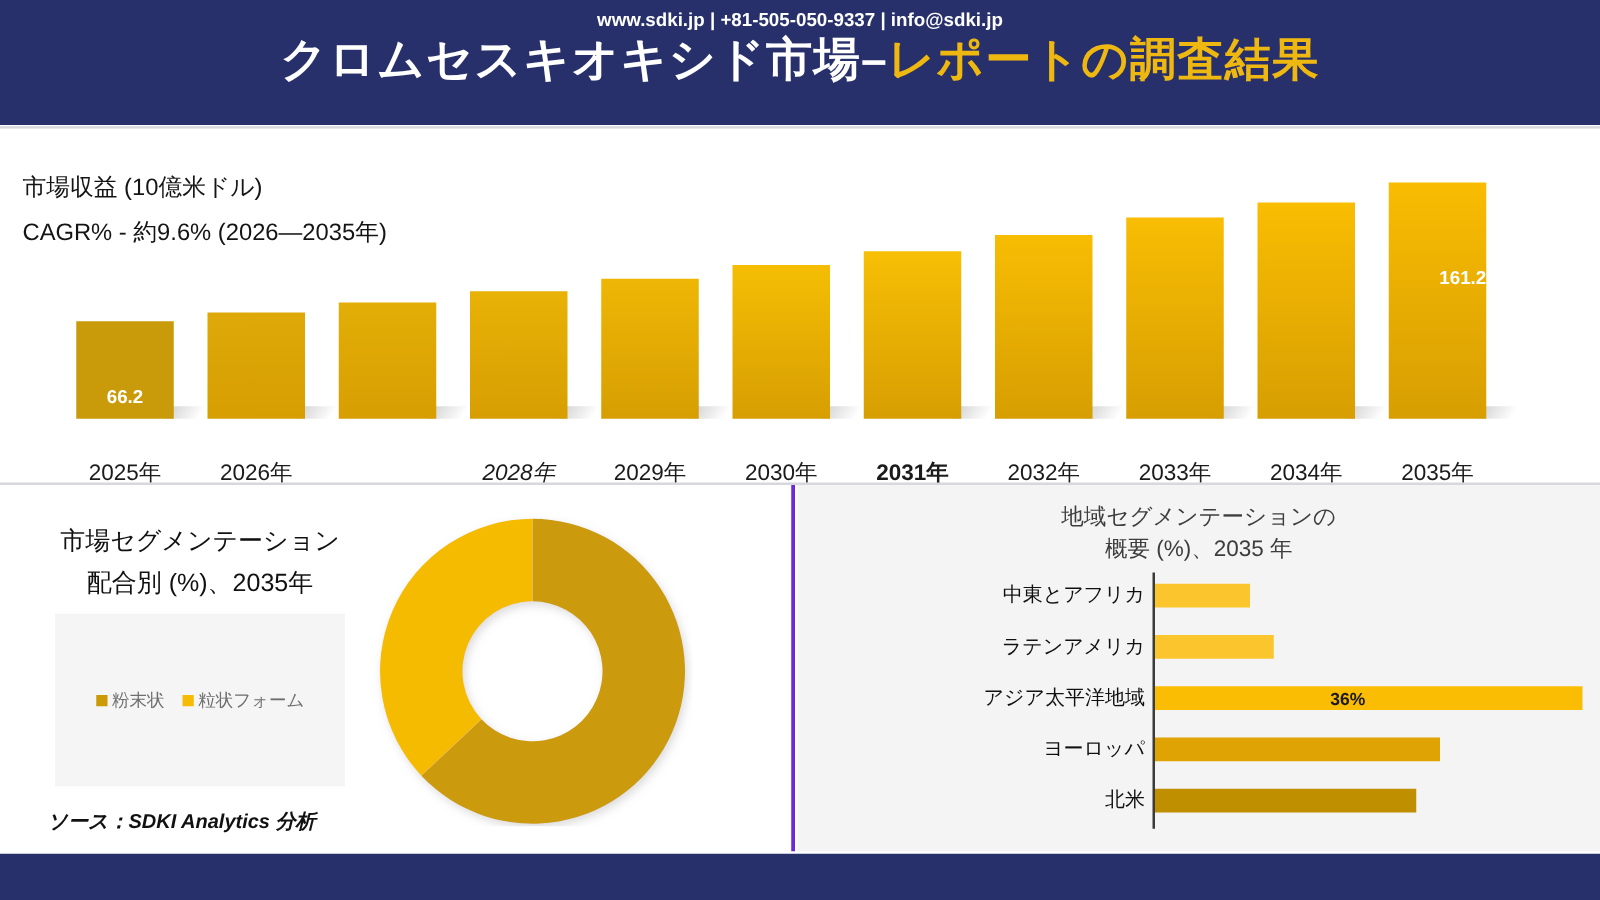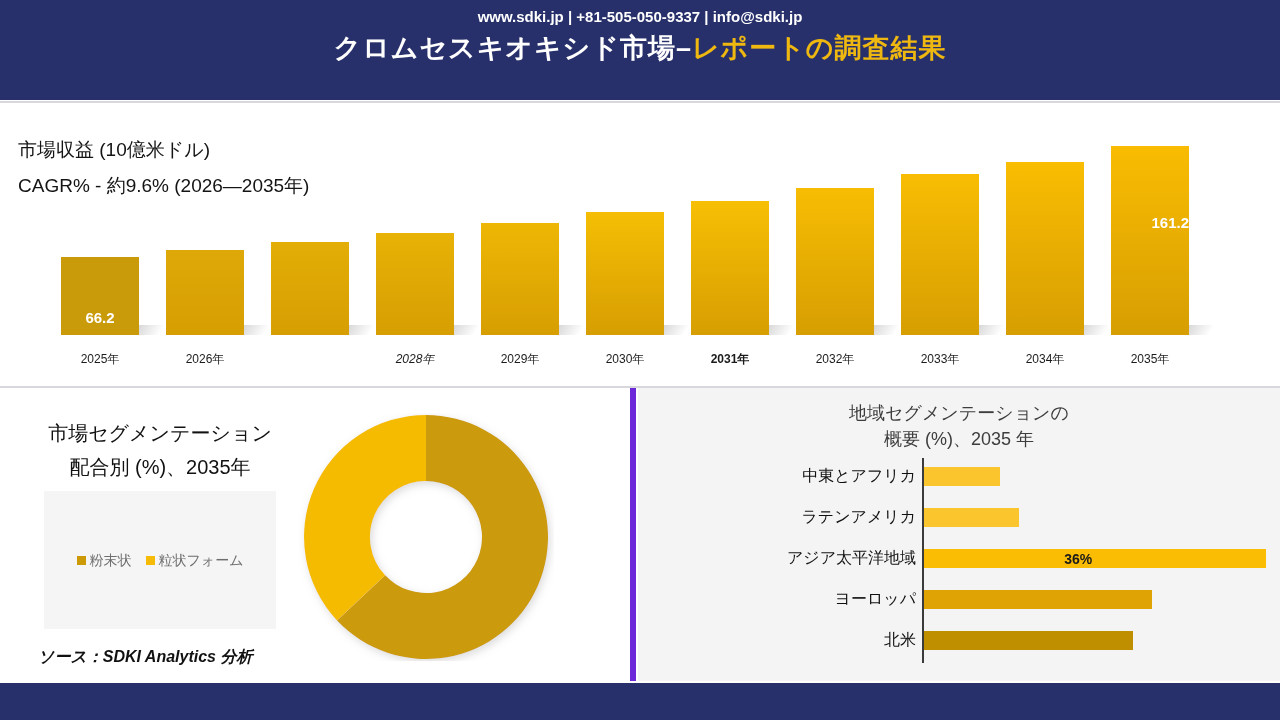--- a/index.html
+++ b/index.html
@@ -25,21 +25,21 @@
     left: 0; top: 0;
     width: 1280px;
     height: 100px;
     background: #27306b;
   }
   .header-title {
     position: absolute;
     left: 0; top: 22px;
     width: 1280px;
     text-align: center;
-    font-size: 27px;
+    font-size: 37px;
     font-weight: bold;
     letter-spacing: 1px;
     line-height: 52px;
     white-space: nowrap;
   }
   .t-white { color: #ffffff; }
   .t-gold  { color: #efb810; }
 
   .header-rule {
     position: absolute;
@@ -87,43 +87,43 @@
   .bar-value {
     position: absolute;
     color: #ffffff;
     font-size: 15px;
     font-weight: bold;
     z-index: 3;
     text-align: center;
   }
   .bar-cat {
     position: absolute;
-    font-size: 12px;
+    font-size: 18px;
     color: #1b1b1b;
     text-align: center;
-    top: 248px;
+    top: 263px;
     white-space: nowrap;
   }
 
   .panel-rule {
     position: absolute;
     left: 0; top: 386px;
     width: 1280px;
     height: 2px;
     background: #d7d7dd;
   }
 
   
   .bl-panel {
     position: absolute;
     left: 0; top: 388px;
     width: 636px;
     height: 293px;
     background: #ffffff;
-    border-right: 6px solid #6d28d9;
+    border-right: 3px solid #6d28d9;
     box-sizing: border-box;
   }
   .donut-title {
     position: absolute;
     left: 20px; top: 28px;
     width: 280px;
     text-align: center;
     font-size: 20px;
     color: #111111;
     line-height: 34px;

